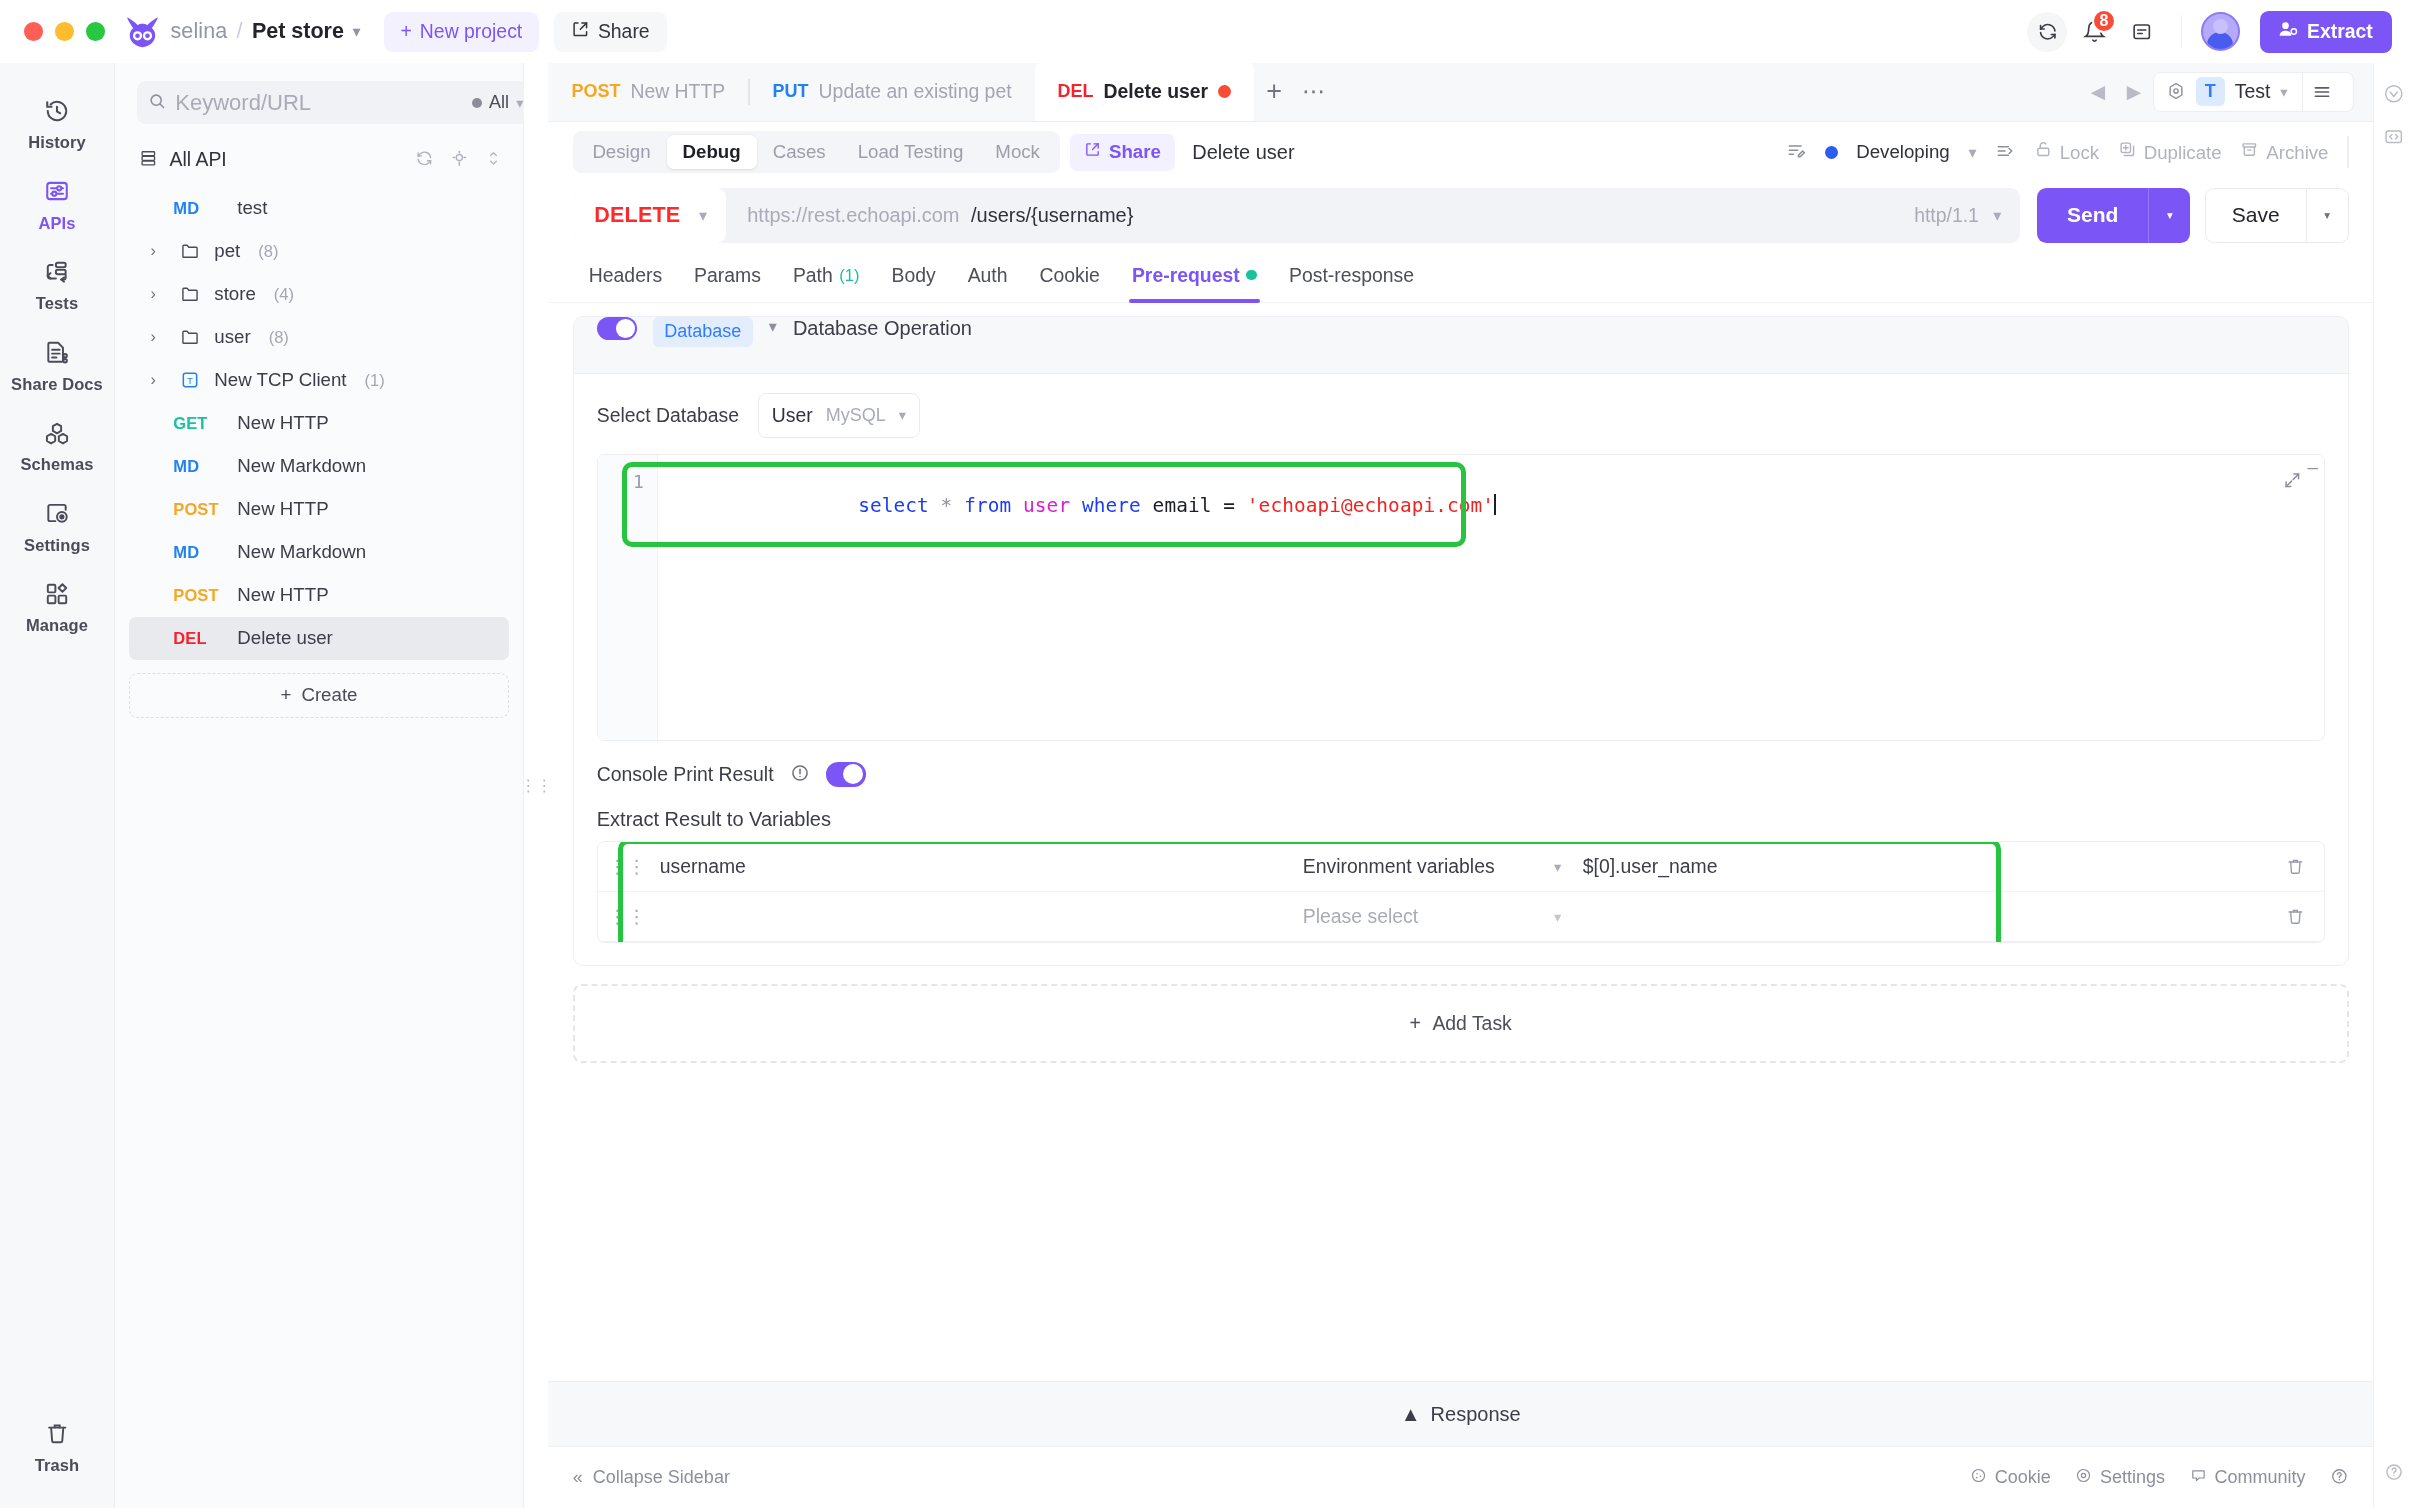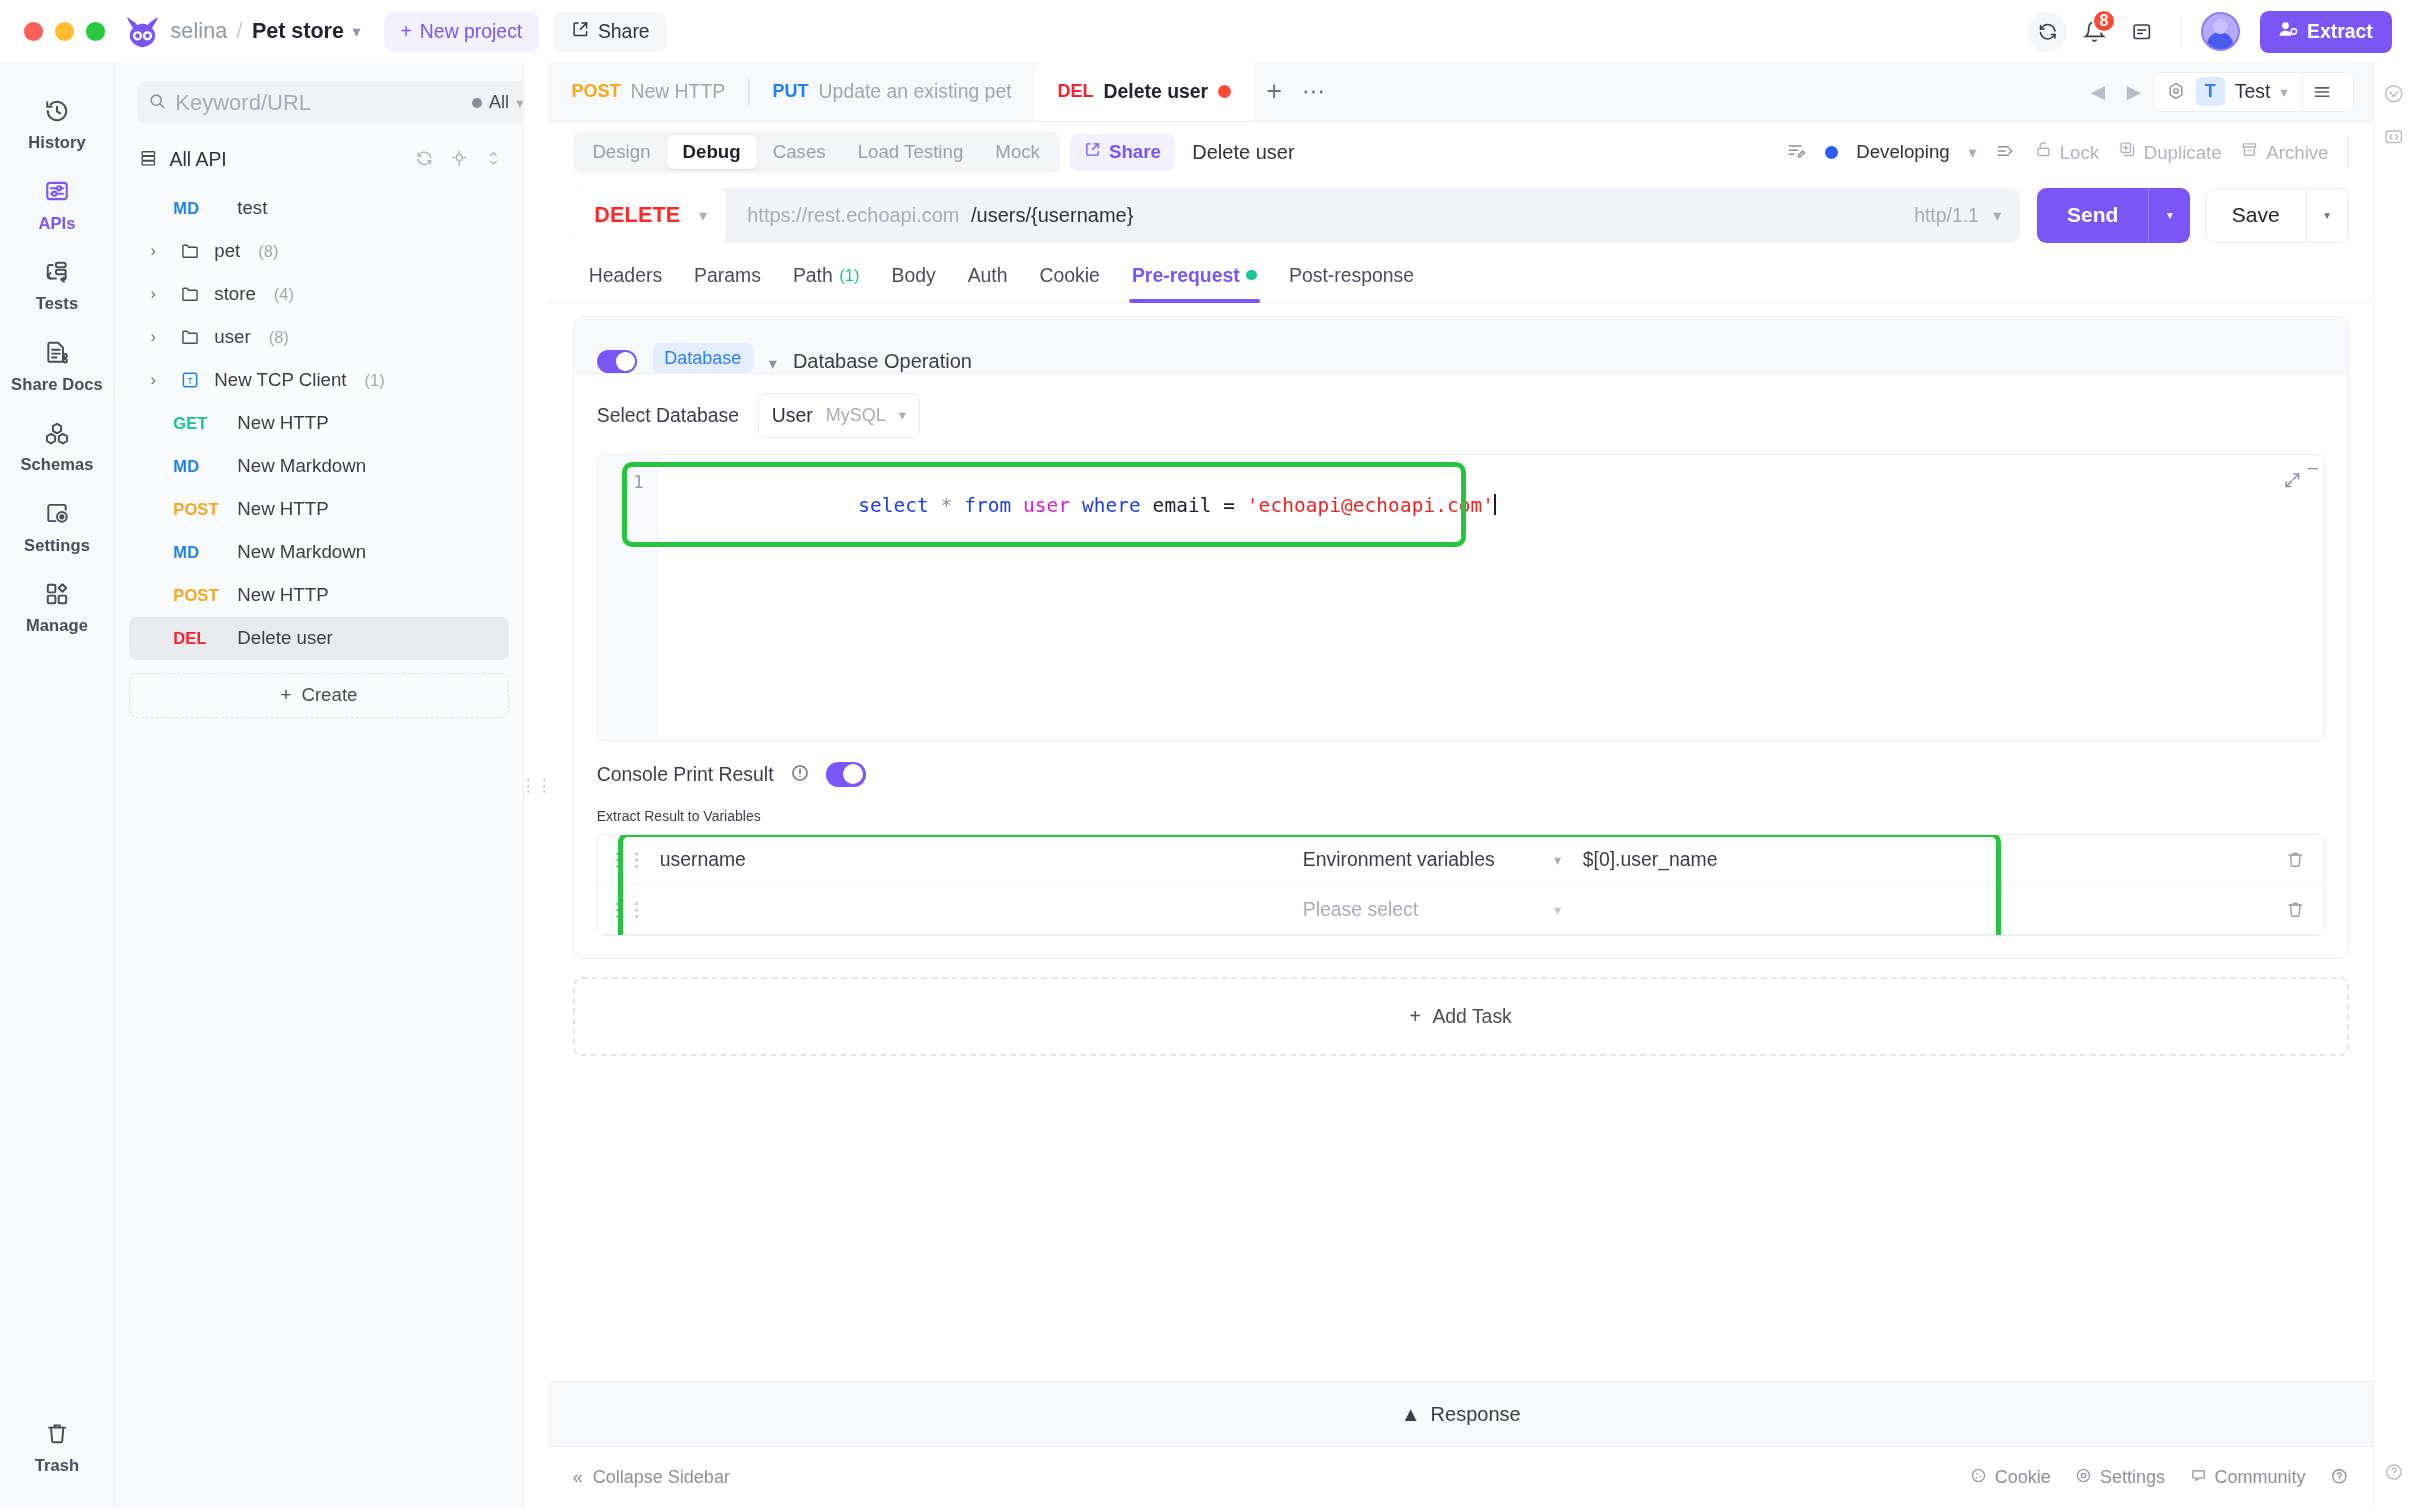--- a/index.html
+++ b/index.html
@@ -149,21 +149,21 @@
   .reqtabs{height:55px;flex:0 0 55px;display:flex;align-items:center;padding:0 24.4px;gap:0;border-bottom:1.4px solid #f0f1f4;}
   .rt{height:55px;display:flex;align-items:center;gap:6.5px;padding:0 16px;font-size:19.4px;color:#4c4e59;cursor:pointer;position:relative;}
   .rt.on{color:#7b55f6;font-weight:700;}
   .rt.on::after{content:"";position:absolute;left:13px;right:13px;bottom:0;height:3.6px;background:#7b55f6;border-radius:2.2px;}
   .rt .cnt{font-size:16.5px;color:#18c29c;}
   .greendot{width:10.8px;height:10.8px;border-radius:50%;background:#18c29c;}
 
   
   .pane{flex:1;min-height:0;overflow:hidden;position:relative;padding:13px 24.4px 0 24.4px;display:flex;flex-direction:column;}
   .taskcard{border:1.4px solid #eceef2;border-radius:10px;background:#fff;overflow:hidden;}
-  .taskhead{height:57px;background:#f7f8fa;display:flex;align-items:flex-end;gap:16px;padding:0 23px;border-bottom:1.4px solid #eceef2;}
+  .taskhead{height:57px;background:#f7f8fa;display:flex;align-items:flex-start;gap:16px;padding:0 23px;border-bottom:1.4px solid #eceef2;}
   .toggle{width:40px;height:23px;border-radius:11.5px;background:#7b55f6;position:relative;cursor:pointer;flex:0 0 40px;}
   .toggle::after{content:"";position:absolute;width:18.7px;height:18.7px;border-radius:50%;background:#fff;top:2.2px;right:2.2px;}
   .toggle.sm{width:45px;height:24.4px;border-radius:12.2px;}
   .toggle.sm::after{width:20px;height:20px;top:2.2px;right:2.2px;}
   .chip-db{background:#e4edfd;color:#2b7fff;font-size:18px;border-radius:5.7px;padding:4.3px 11.5px;}
   .taskhead .ttl{font-size:20px;color:#3c3d49;}
   .taskbody{padding:18.7px 23px 21.5px;}
   .dbrow{display:flex;align-items:center;gap:18.7px;margin-bottom:16px;}
   .dblabel{font-size:19.4px;color:#3c3d49;}
   .dbsel{height:45px;border:1.4px solid #e9eaef;border-radius:8px;display:flex;align-items:center;gap:13px;padding:0 13px;cursor:pointer;}
@@ -175,21 +175,21 @@
   .gutter{position:absolute;left:0;top:0;width:60px;height:100%;background:#fafbfc;border-right:1.4px solid #f0f1f4;}
   .lineno{font-family:"DejaVu Sans Mono", monospace;font-size:18px;color:#9a9cab;text-align:right;padding:16px 13px 0 0;}
   .codeline{position:absolute;left:72px;top:16px;font-family:"DejaVu Sans Mono", monospace;font-size:19.4px;white-space:pre;letter-spacing:0.1px;}
   .k-blue{color:#1f3df0;} .k-star{color:#8a8d99;} .k-mag{color:#d71fd7;} .k-dark{color:#1d1e26;} .k-red{color:#f02323;}
   .caret{display:inline-block;width:2.2px;height:21.5px;background:#1d1e26;vertical-align:-3.6px;}
   .edit-expand{position:absolute;right:21.5px;top:16px;color:#8d8f9c;font-size:18.7px;cursor:pointer;}
   .edit-min{position:absolute;right:0px;top:5.7px;color:#8d8f9c;font-size:18.7px;cursor:pointer;}
 
   .cprow{display:flex;align-items:center;gap:16px;margin-top:21.5px;}
   .cplabel{font-size:19.4px;color:#3c3d49;}
-  .exlabel{font-size:14px;color:#3c3d49;margin-top:21.5px;margin-bottom:10px;}
+  .exlabel{font-size:20px;color:#3c3d49;margin-top:21.5px;margin-bottom:10px;}
 
   .vtable{border:1.4px solid #eceef2;border-radius:7.2px;overflow:hidden;position:relative;}
   .vt-hl{position:absolute;left:20px;top:-2.9px;width:1383px;height:165px;border:5px solid #27c53f;border-radius:10px;pointer-events:none;z-index:5;}
   .vrow{display:flex;align-items:center;height:50px;border-bottom:1.4px solid #f0f1f4;}
   .vrow:last-child{border-bottom:0;}
   .vrow.hdr{height:49px;}
   .c-drag{width:59px;flex:0 0 59px;display:flex;align-items:center;justify-content:center;color:#a9abb8;font-size:18.7px;cursor:grab;letter-spacing:0.7px;}
   .c-var{flex:0 0 646px;padding-left:2.9px;font-size:19.4px;color:#3c3d49;}
   .c-type{flex:0 0 280px;display:flex;align-items:center;justify-content:space-between;padding-right:21.5px;font-size:19.4px;color:#3c3d49;cursor:pointer;}
   .c-json{flex:1;font-size:19.4px;color:#3c3d49;display:flex;align-items:center;gap:10px;}

